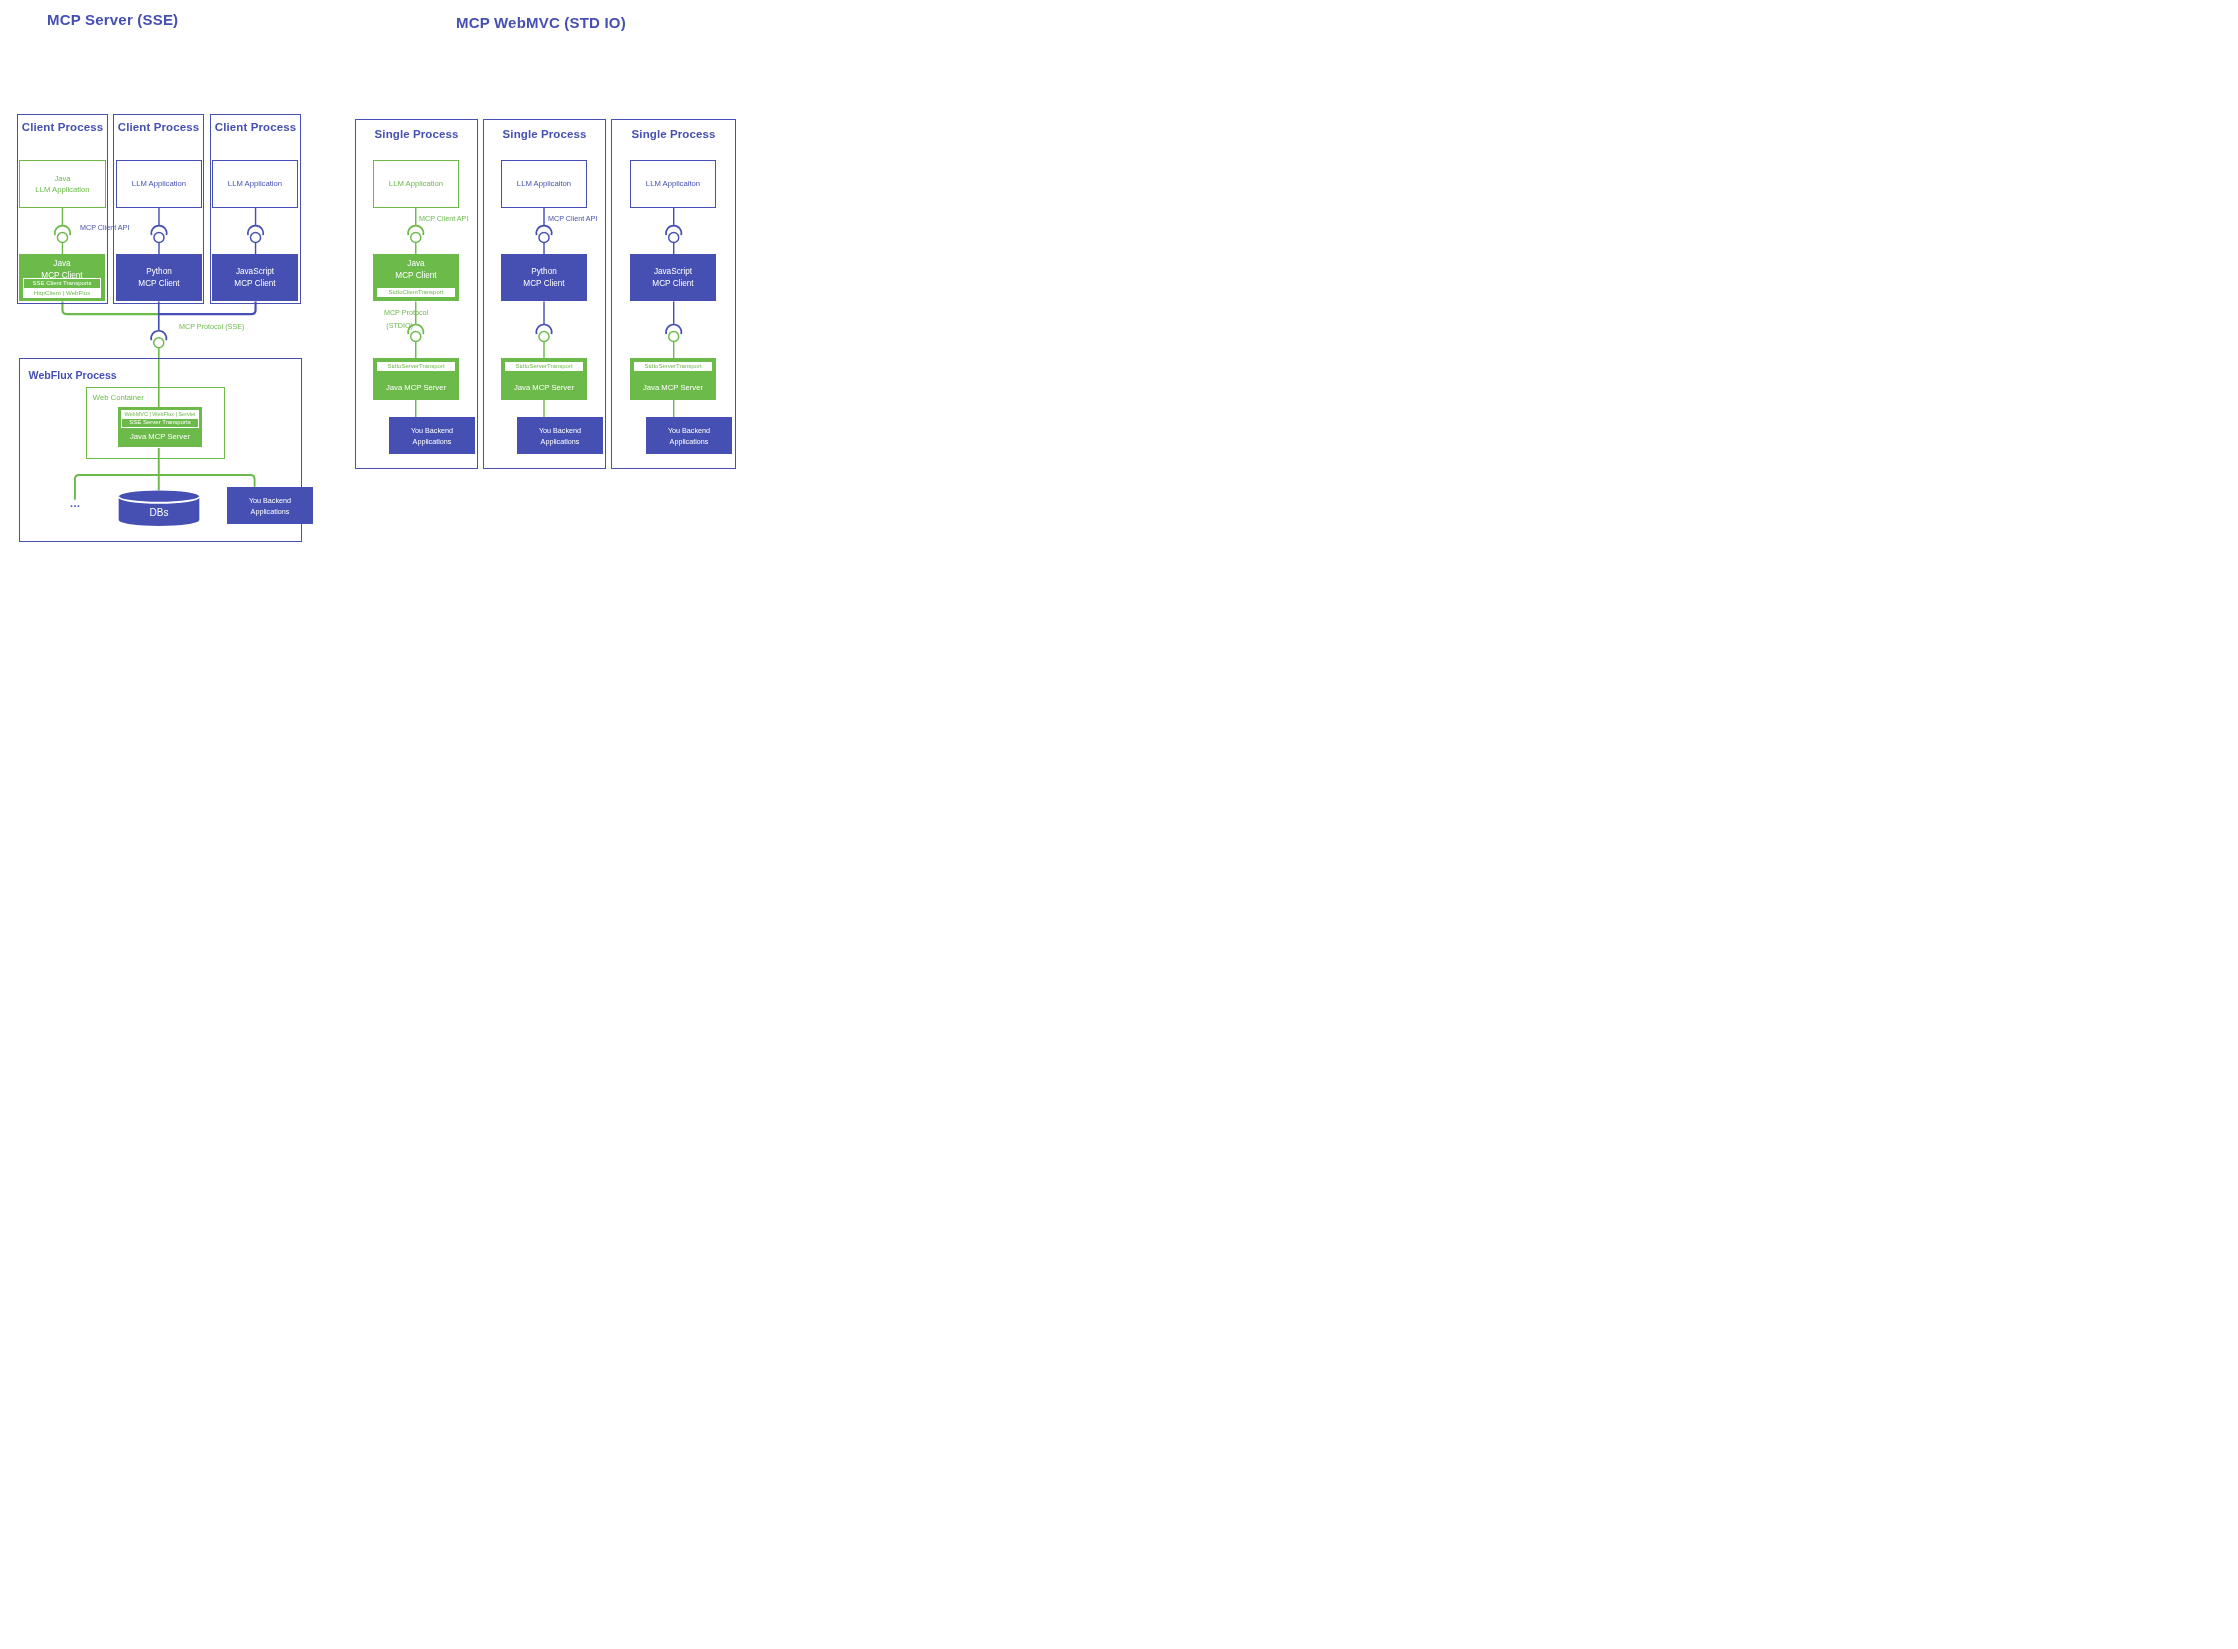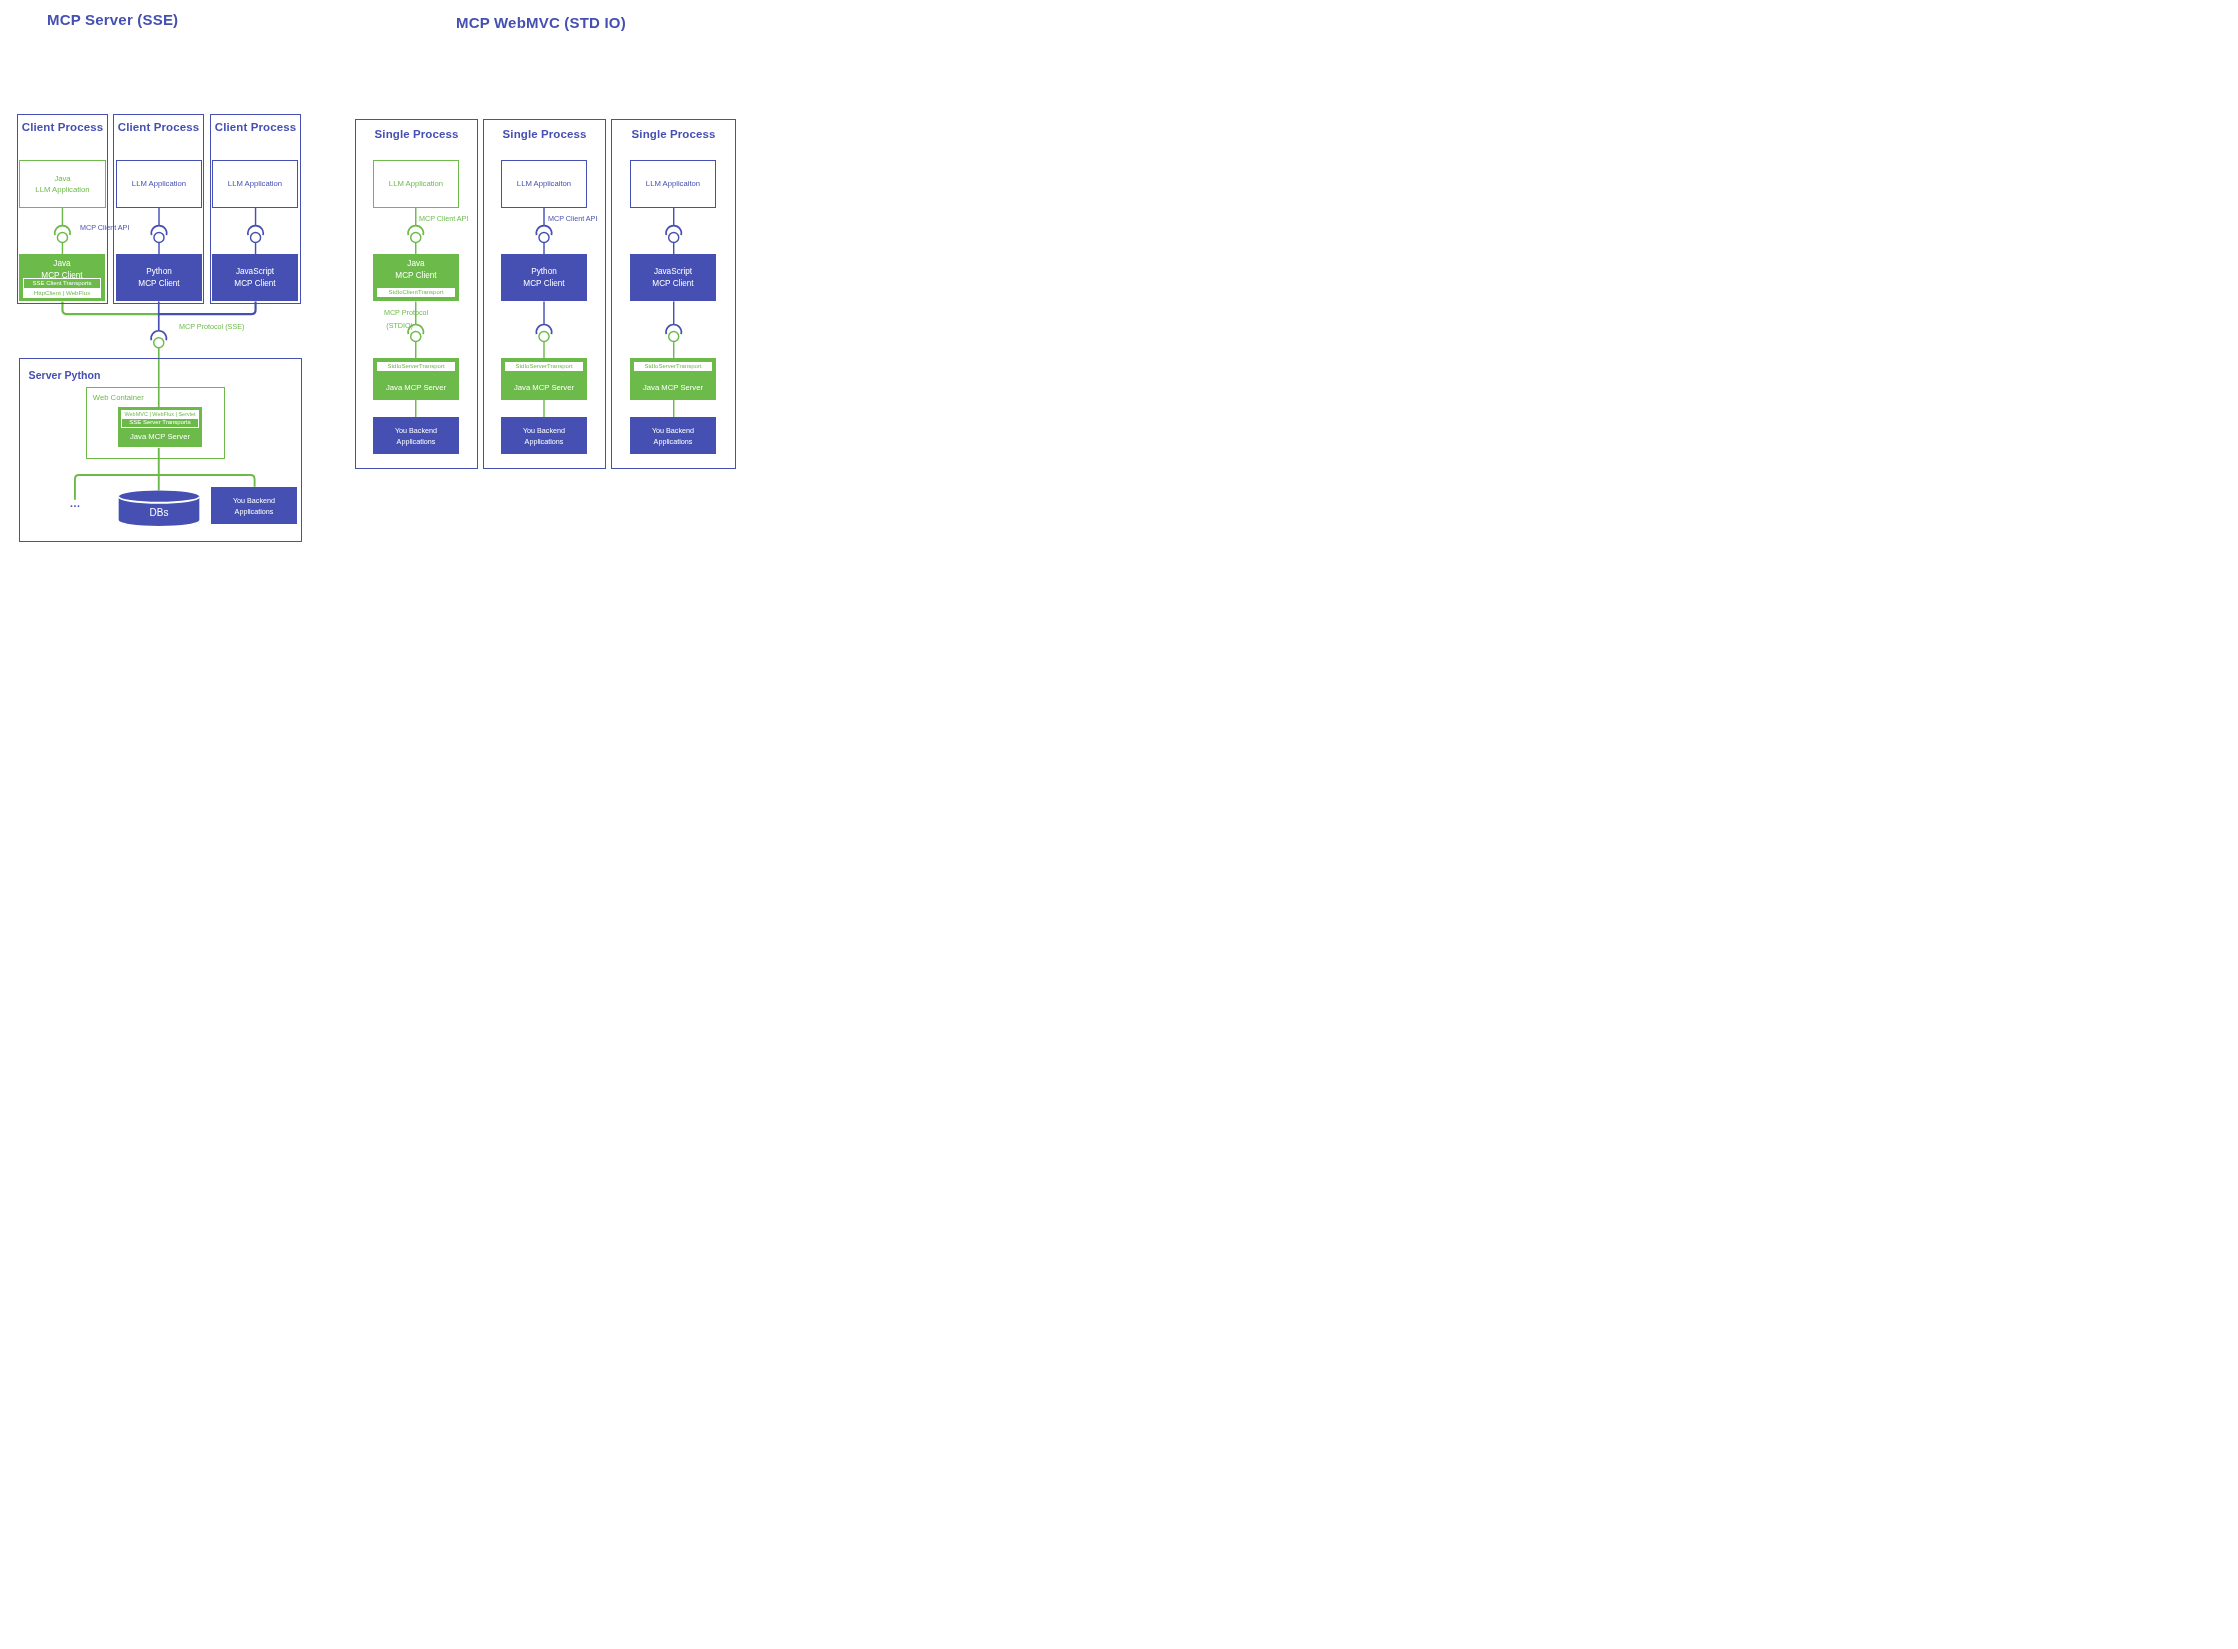--- a/index.html
+++ b/index.html
@@ -21,21 +21,21 @@
   .band-wrap { position:absolute; left:3.8px; right:3.8px; bottom:2.9px; border:1px solid #fff; }
   .band-green { background:transparent; color:#fff; font-size:6px; line-height:9px; font-weight:500; }
   .band-white { background:#fff; color:var(--green); font-size:6.2px; line-height:9.6px; font-weight:500; }
   .srv-band-opts { position:absolute; left:2.9px; right:2.9px; top:2.9px; height:8.2px; background:#fff; color:var(--green); font-size:5.5px; line-height:8.2px; text-align:center; font-weight:500; }
   .srv-band { position:absolute; left:2.9px; right:2.9px; top:11px; height:9.6px; border:1px solid #fff; color:#fff; font-size:6px; line-height:7.7px; text-align:center; font-weight:500; }
   .srv-name { position:absolute; left:0; right:0; bottom:5.8px; color:#fff; font-size:7.7px; font-weight:500; text-align:center;margin-top:40px; }
   .stdio-band { position:absolute; left:3.8px; right:3.8px; height:9.6px; background:#fff; color:var(--green); font-size:6px; line-height:9.6px; text-align:center; font-weight:500; }
   .label { position:absolute; font-size:7.2px; font-weight:500; white-space:nowrap; }
   .label.blue { color:var(--blue); }
   .label.green { color:var(--green); }
-  .backend { position:absolute; background:var(--blue); color:#fff; display:flex; flex-direction:column; align-items:center; justify-content:center; font-size:7.2px; line-height:11px; font-weight:500; text-align:center; }
+  .backend { position:absolute; background:var(--blue); color:#fff; display:flex; flex-direction:column; align-items:center; justify-content:center; font-size:7.2px; line-height:11px; font-weight:500; text-align:center;margin-left:16px; }
   .web-container { position:absolute; border:1px solid var(--green); }
   .wc-title { position:absolute; left:5.8px; top:4.8px; font-size:7.7px; color:var(--green); font-weight:500; }
   .ellipsis { position:absolute; color:var(--blue); font-size:10.6px; font-weight:700; letter-spacing:0.5px; }
   .db-wrap { position:absolute; }
   .db-label { position:absolute; left:0; right:0; top:17.3px; text-align:center; color:#fff; font-size:10px; font-weight:500; }
   svg.connectors { position:absolute; left:0; top:0; pointer-events:none; }
   .sb { stroke:var(--blue); } .sg { stroke:var(--green); }
   .fn { fill:none; } .fw { fill:#fff; }
 </style>
 </head>
@@ -142,21 +142,21 @@
     <span>LLM Application</span>
   </div>
   <div class="fill-box fill-blue center-flex" style="left:212px; top:254px; width:86px; height:47px;">
     <span class="client-lines">JavaScript</span>
     <span class="client-lines">MCP Client</span>
   </div>
 
   <div class="label green" style="left:179px; top:322px;">MCP Protocol (SSE)</div>
 
   <div class="proc-box" style="left:19px; top:358px; width:283px; height:184px;">
-    <div class="abs" style="left:8.6px; top:9.6px; font-size:10.6px; font-weight:600; color:var(--blue);">Server Python</div>
+    <div class="abs" style="left:8.6px; top:9.6px; font-size:10.6px; font-weight:600; color:var(--blue);">WebFlux Process</div>
   </div>
   <div class="web-container" style="left:86px; top:387px; width:139px; height:72px;">
     <div class="wc-title">Web Container</div>
   </div>
   <div class="fill-box fill-green" style="left:118px; top:407px; width:84px; height:40px;">
     <div class="srv-band-opts">WebMVC | WebFlux | Servlet</div>
     <div class="srv-band">SSE Server Transports</div>
     <div class="srv-name">Java MCP Server</div>
   </div>
   <div class="ellipsis" style="left:68px; top:497px; width:14.4px; text-align:center;">...</div>

